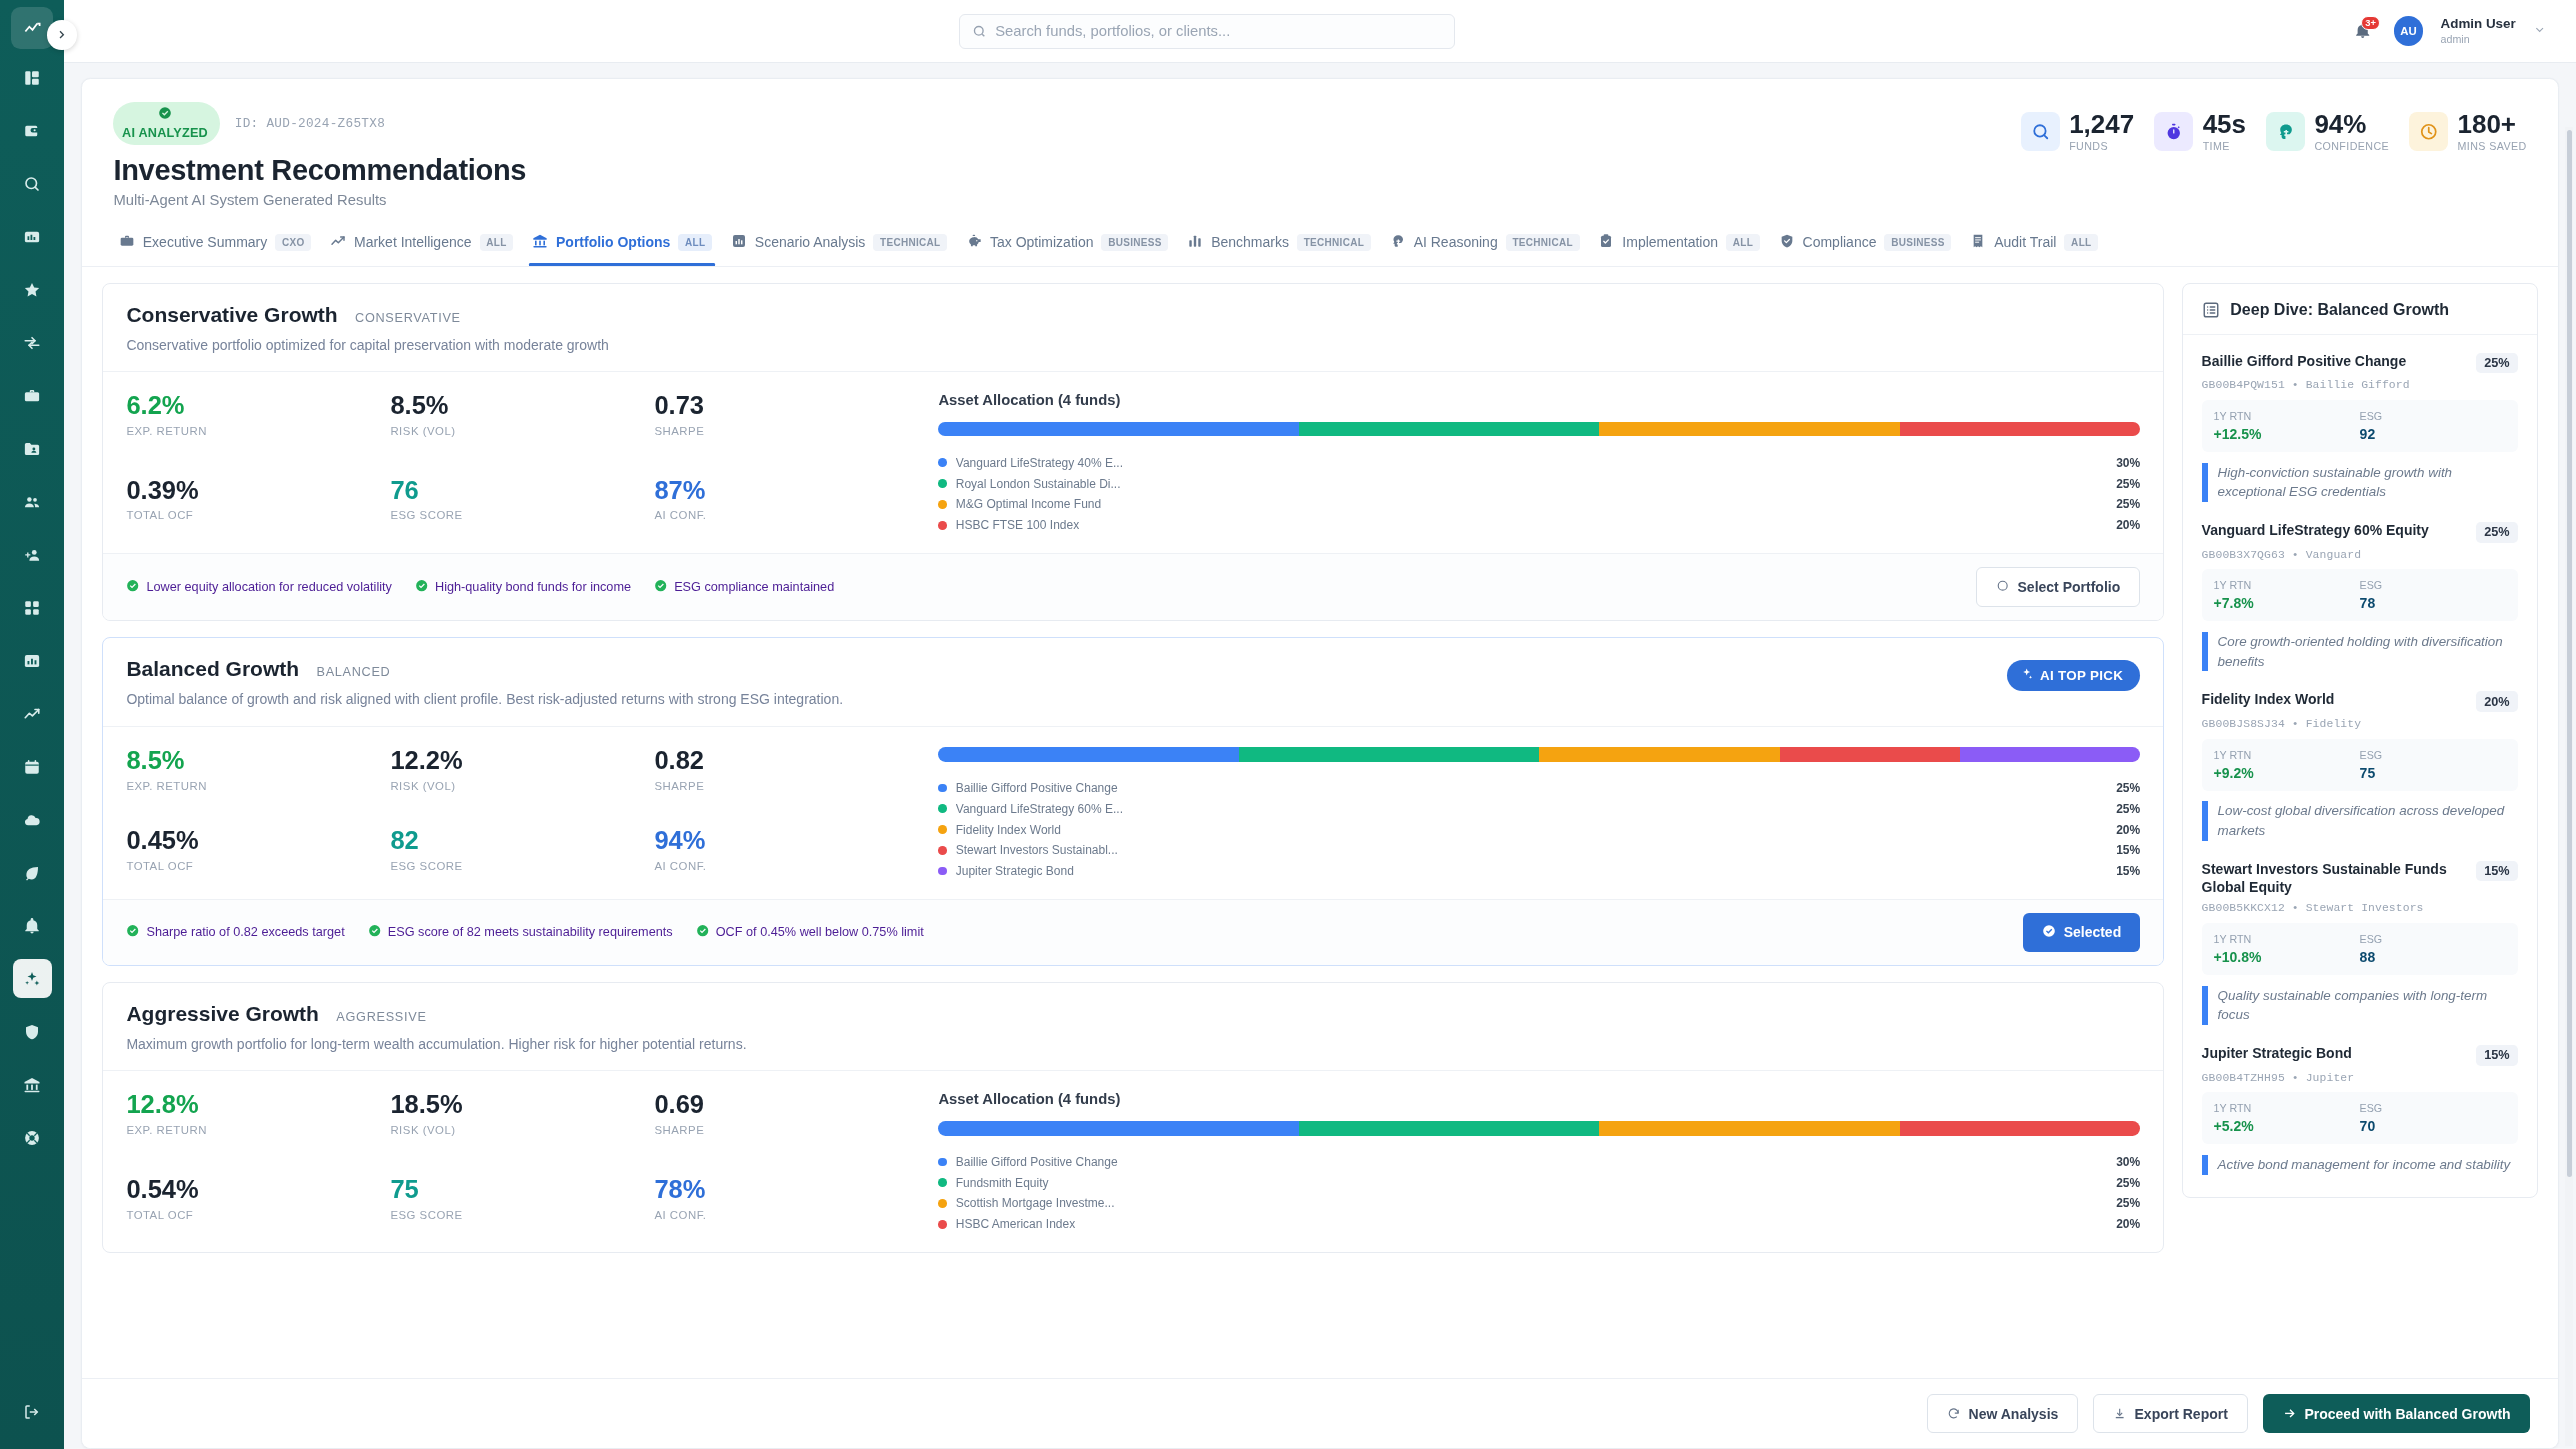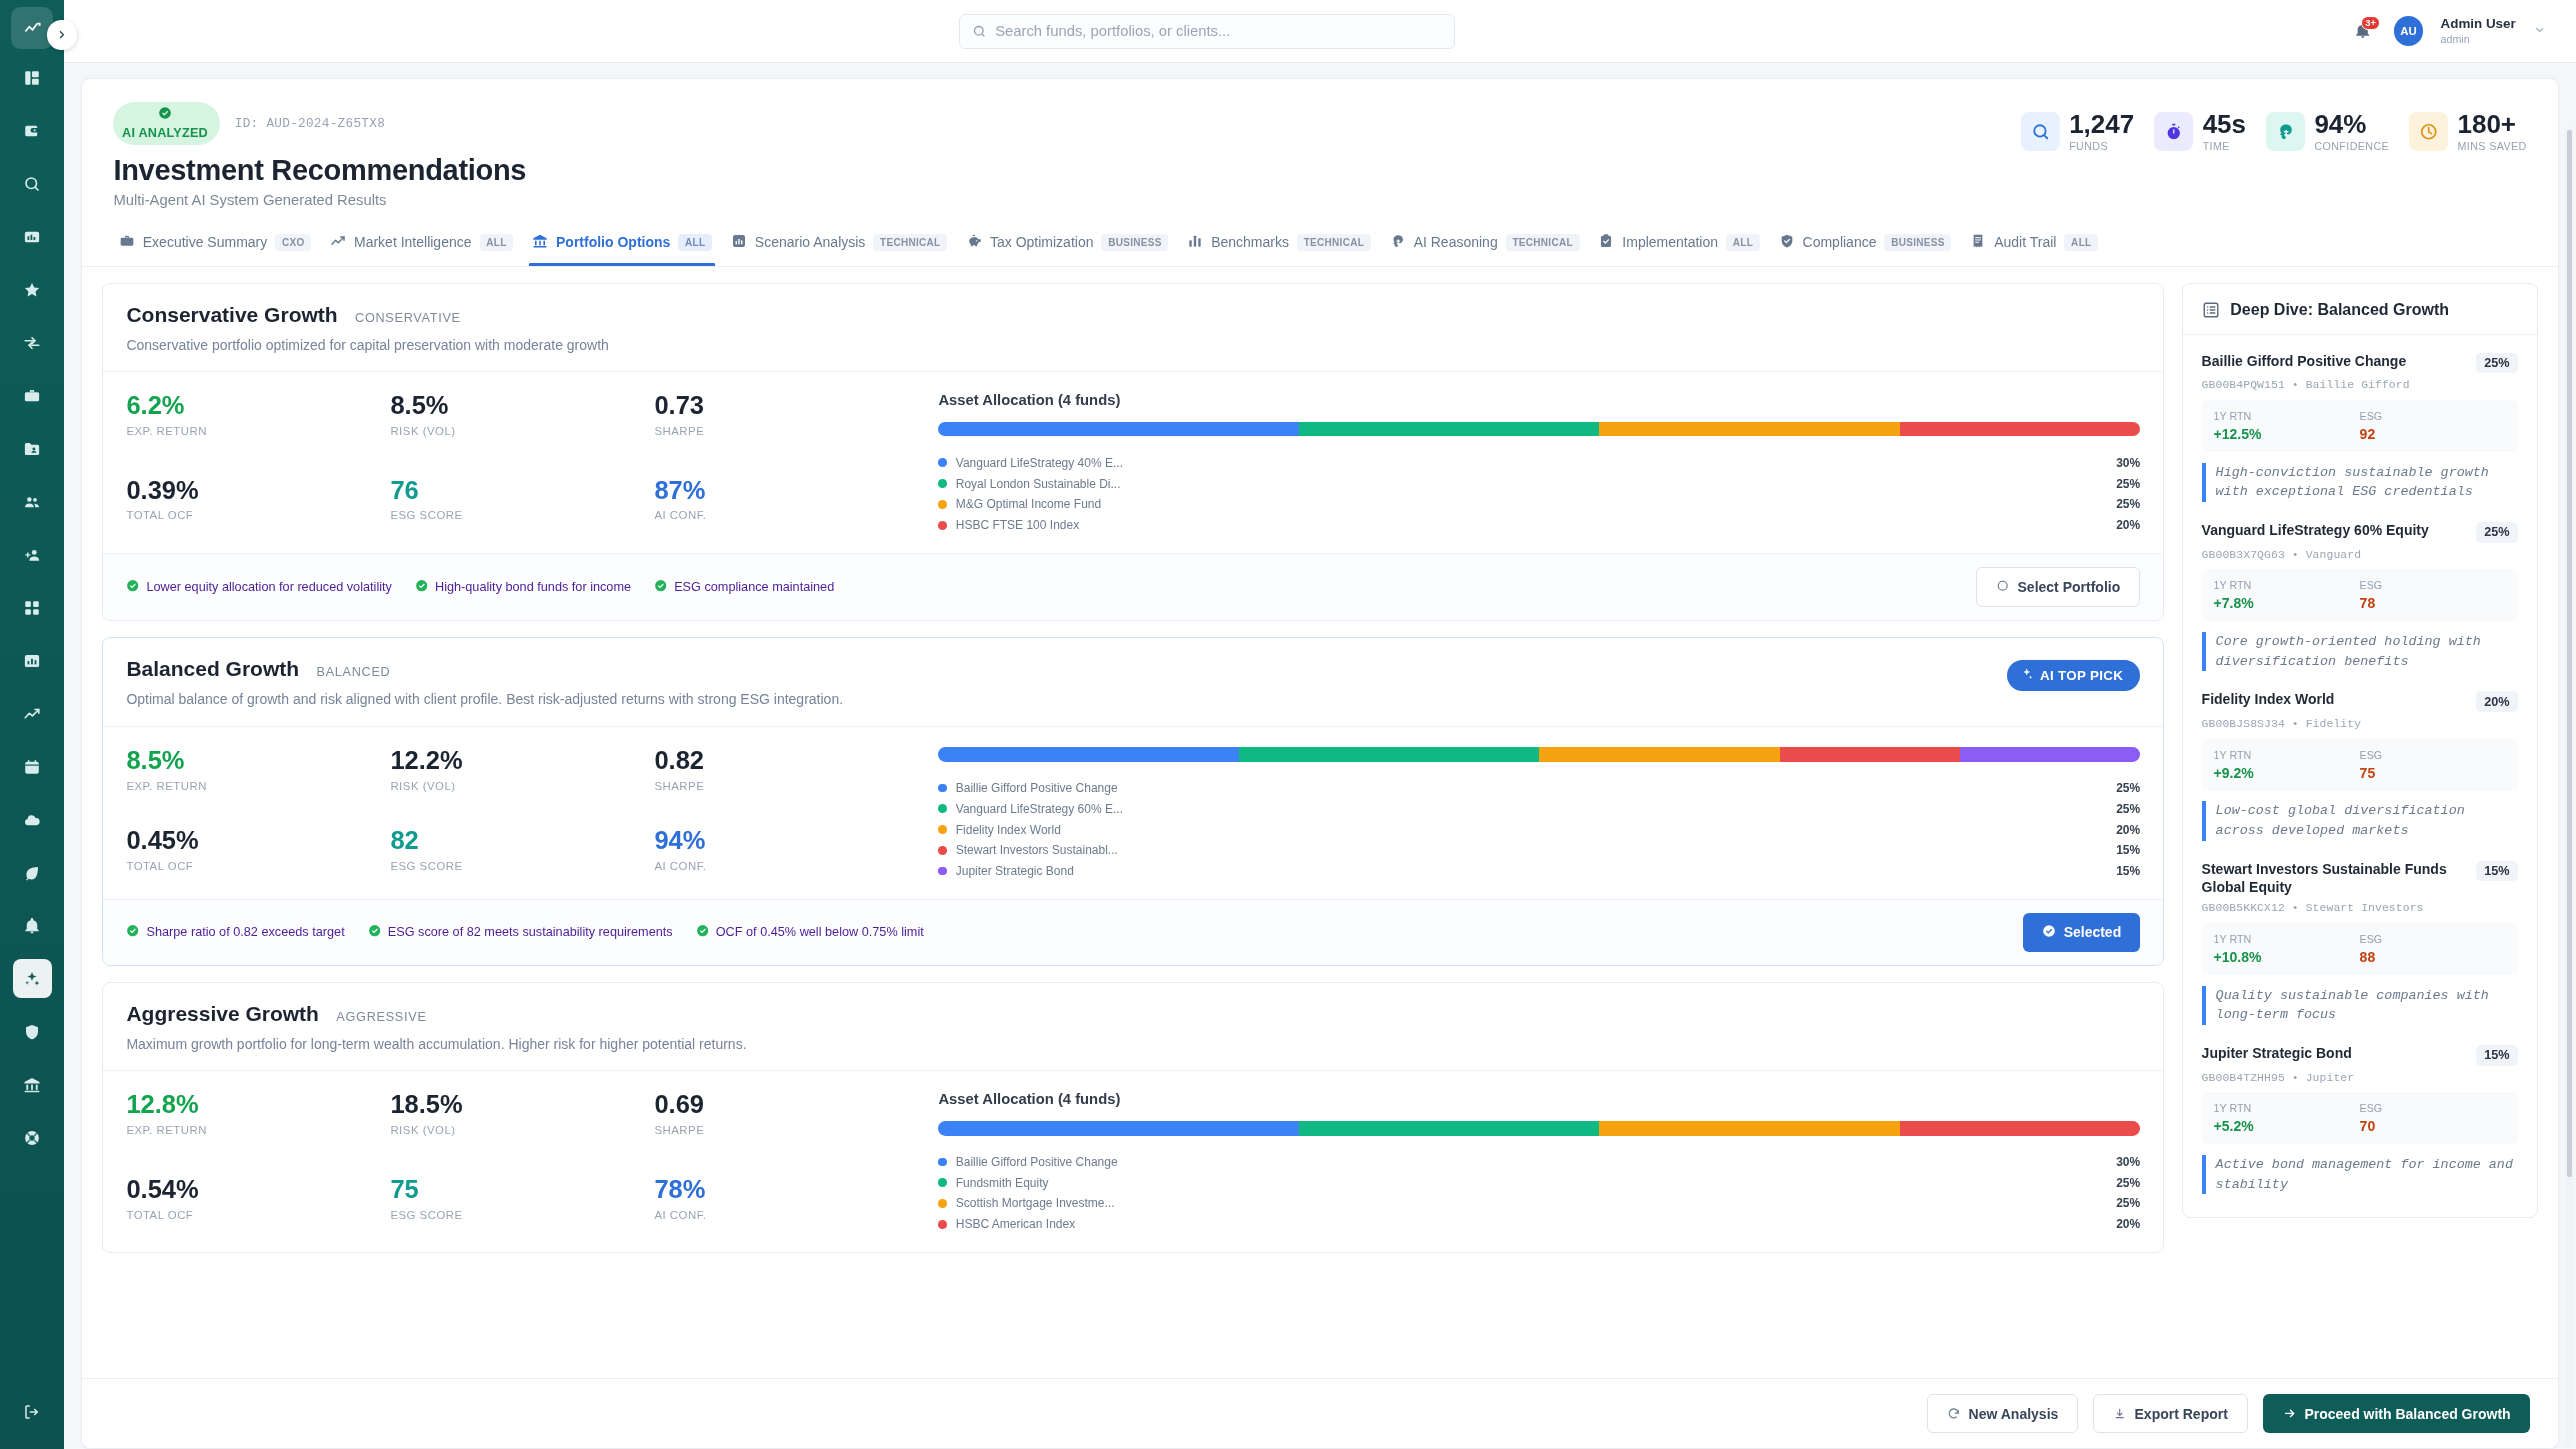--- a/index.html
+++ b/index.html
@@ -195,25 +195,25 @@
   .sb-item-top { display: flex; align-items: flex-start; justify-content: space-between; gap: 9.4px; }
   .sb-name { font-size: 14px; font-weight: bold; color: #1f2935; line-height: 1.28; }
   .sb-weight {
     background: #f0f3f8; color: #2b3545; font-size: 12.7px; font-weight: bold;
     border-radius: 4.7px; padding: 3.4px 8px; flex: 0 0 auto;
   }
   .sb-isin { font-family: "Liberation Mono", monospace; font-size: 11.4px; color: #9aa5b4; margin-top: 6px; letter-spacing: 0.1px; }
   .sb-stats { background: #f8fafc; border-radius: 6px; padding: 10px 12px; margin-top: 8.7px; display: flex; }
   .sb-col { flex: 1; }
   .sb-k { font-size: 10.7px; color: #93a0b0; }
-  .sb-v { font-size: 14px; font-weight: bold; color: #c2410c; margin-top: 4px; }
+  .sb-v { font-size: 14px; font-weight: bold; color: #0c4a6e; margin-top: 4px; }
   .sb-v.green { color: #17924c; }
   .sb-note {
-    border-left: 4px solid #3b82f6; padding: 0 0 0 10px; margin: 10.7px 0 2.7px 0;
-    font-style: italic; font-size: 13.4px; color: #6c7a8d; line-height: 1.46; font-family: Liberation Mono, monospace;
+    border-left: 6px solid #3b82f6; padding: 0 0 0 10px; margin: 10.7px 0 2.7px 0;
+    font-style: italic; font-size: 13.4px; color: #6c7a8d; line-height: 1.46;
   }
 
   
   .actionbar {
     border-top: 0.7px solid #eceff4; background: #fff;
     padding: 14.8px 28px; display: flex; justify-content: flex-end; gap: 14.8px;
     flex: 0 0 auto;
   }
   .btn-dark { background: #0e5d59; color: #fff; }
   .btn-dark svg { width: 14.8px; height: 14.8px; }

